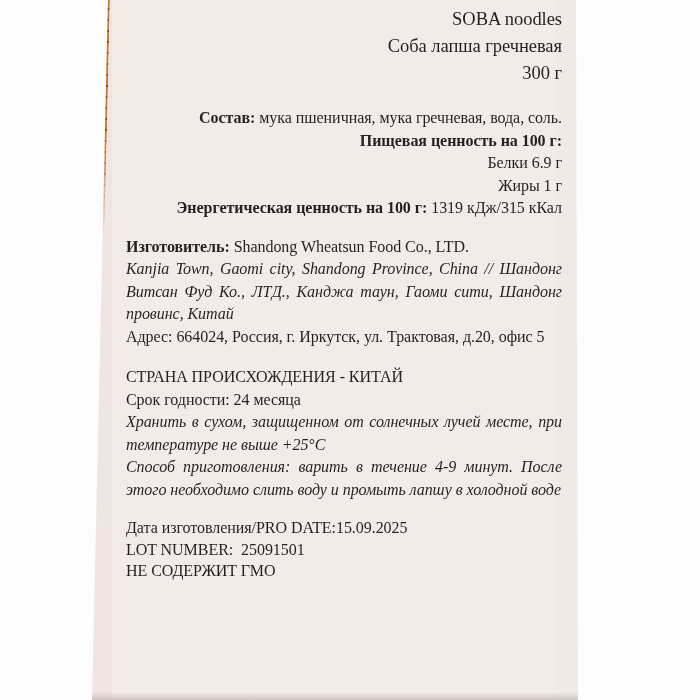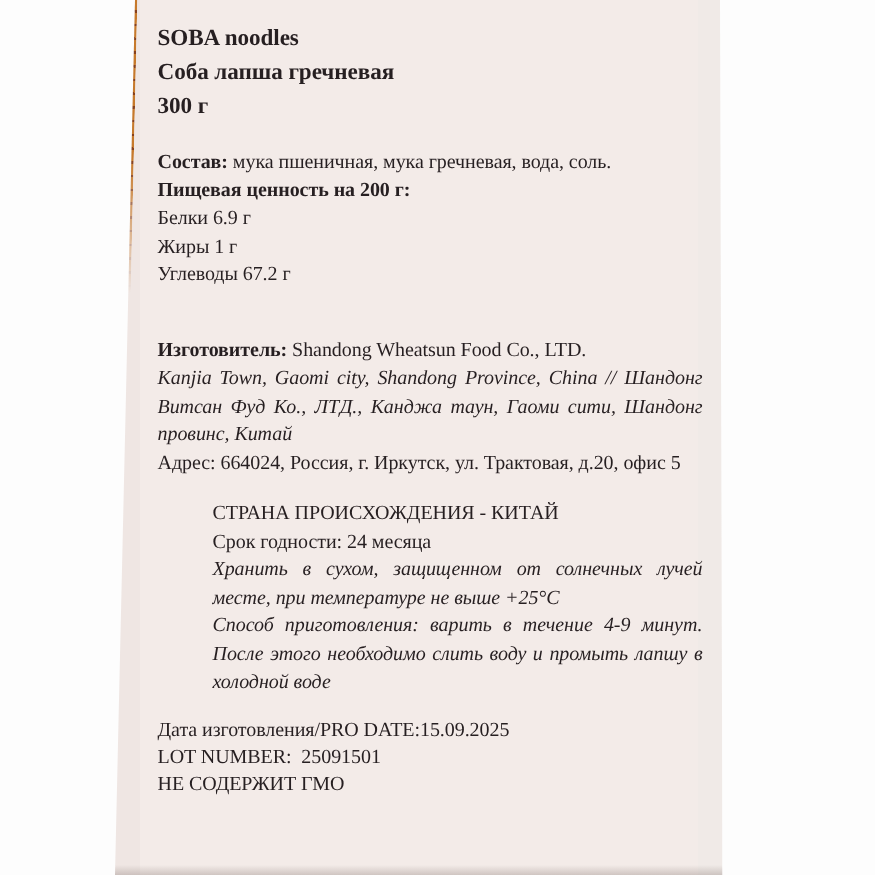--- a/index.html
+++ b/index.html
@@ -26,53 +26,53 @@
   }
   .bottom-shade {
     position: absolute; left: 0; bottom: 0; width: 100%; height: 8px;
     background: linear-gradient(to bottom, rgba(125,110,105,0) 0, rgba(125,110,105,0.30) 100%);
   }
   .content {
     position: absolute; left: 36px; top: 0; width: 436px;
     font-size: 16px; letter-spacing: -0.05px; line-height: 22.5px;
   }
   .title-block {
-    padding-top: 18px; text-align: left;
-    font-weight: bold; font-size: 18.5px; line-height: 27px;
+    padding-top: 6px; text-align: right;
+    font-weight: normal; font-size: 18.5px; line-height: 27px;
   }
   .sec p { margin: 0; line-height: 22.5px; }
   .b { font-weight: bold; }
   .just { text-align: justify; font-style: italic; }
-  .nutrition    { margin-top: 20px; }
-  .manufacturer { margin-top: 38px; }
-  .info         { margin-top: 18px; margin-left: 44px; }
+  .nutrition    { margin-top: 20px; text-align: right; }
+  .manufacturer { margin-top: 16px; }
+  .info         { margin-top: 18px; }
   .batch        { margin-top: 16px; }
   .batch p      { line-height: 21.6px; white-space: pre-wrap; }
 </style>
 </head>
 <body>
 
 <div class="page">
   <div class="label">
     <div class="stitch"></div>
 
     <div class="content">
 
       <div class="title-block">
         <div>SOBA noodles</div>
         <div>Соба лапша гречневая</div>
         <div>300 г</div>
       </div>
 
       <div class="sec nutrition">
         <p><span class="b">Состав:</span><span> мука пшеничная, мука гречневая, вода, соль.</span></p>
-        <p class="b">Пищевая ценность на 200 г:</p>
+        <p class="b">Пищевая ценность на 100 г:</p>
         <p>Белки 6.9 г</p>
         <p>Жиры 1 г</p>
-        <p>Углеводы 67.2 г</p>
+        <p><span class="b">Энергетическая ценность на 100 г:</span><span> 1319 кДж/315 кКал</span></p>
       </div>
 
       <div class="sec manufacturer">
         <p><span class="b">Изготовитель:</span><span> Shandong Wheatsun Food Co., LTD.</span></p>
         <p class="just">Kanjia Town, Gaomi city, Shandong Province, China // Шандонг Витсан Фуд Ко., ЛТД., Канджа таун, Гаоми сити, Шандонг провинс, Китай</p>
         <p>Адрес: 664024, Россия, г. Иркутск, ул. Трактовая, д.20, офис 5</p>
       </div>
 
       <div class="sec info">
         <p>СТРАНА ПРОИСХОЖДЕНИЯ - КИТАЙ</p>

